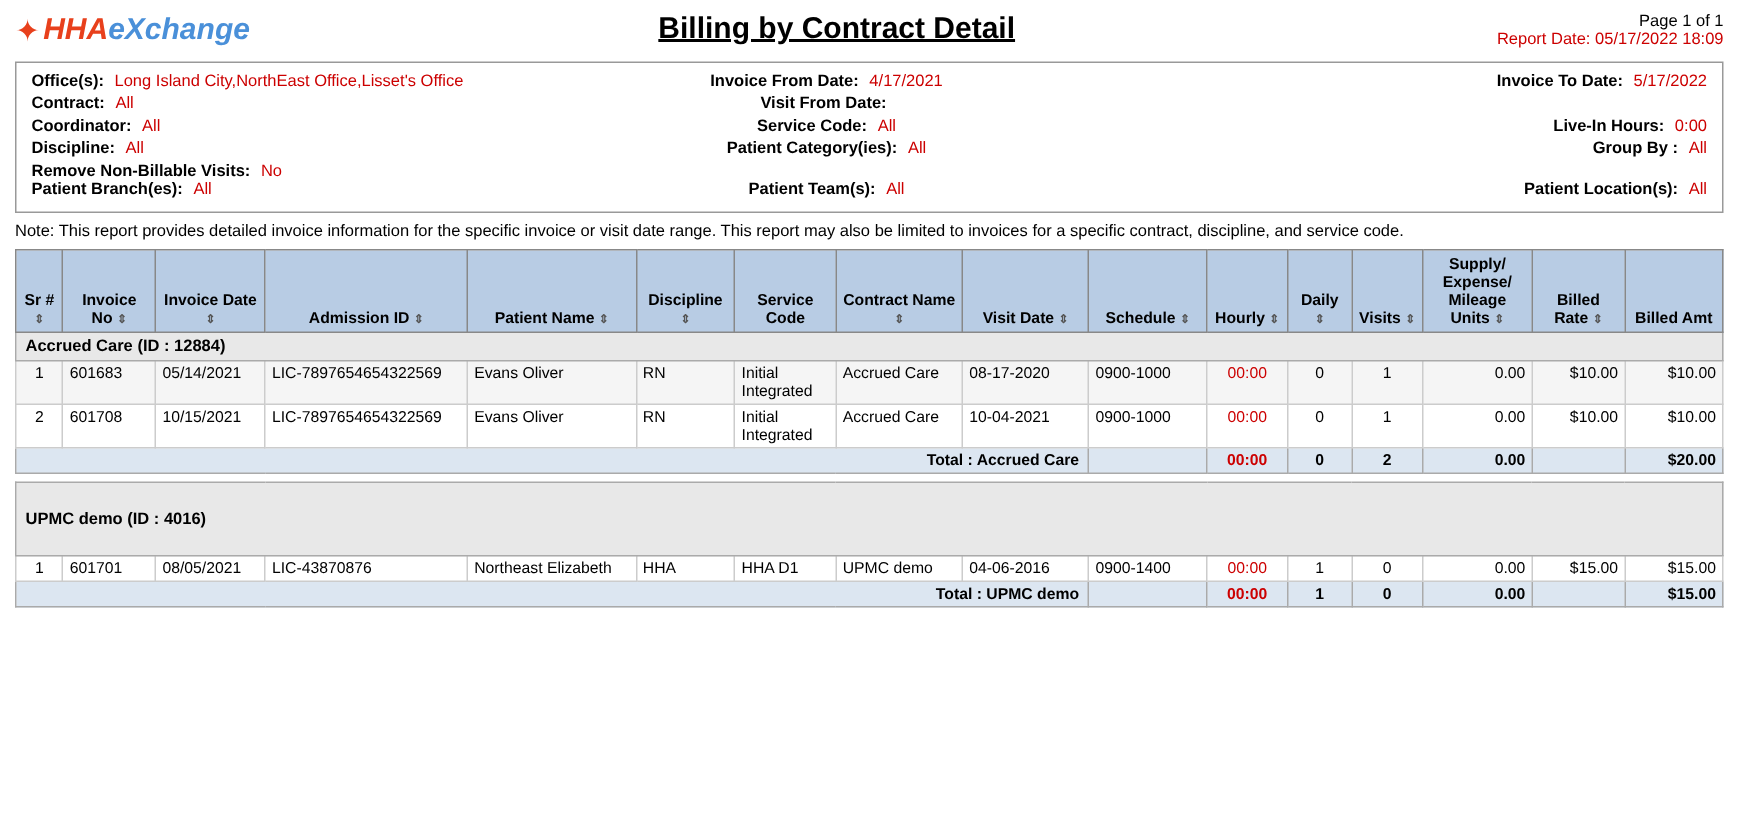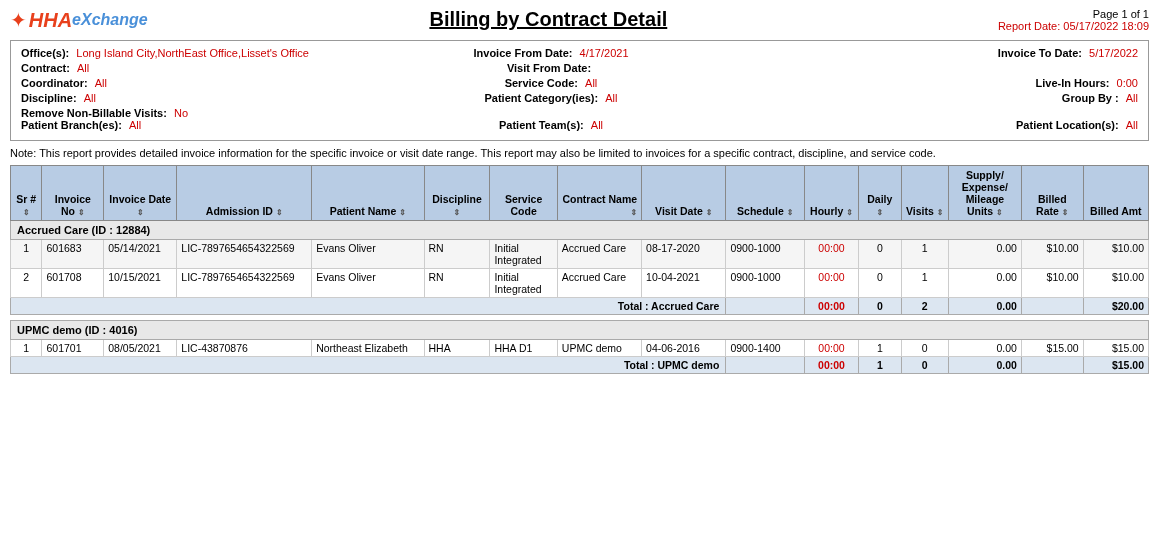--- a/index.html
+++ b/index.html
@@ -27,21 +27,21 @@
     .text-right { text-align: right; }
   </style>
 </head>
 <body>
 
 <div class="header-area">
   <div style="display:flex; justify-content:space-between; align-items:flex-start;">
     <div style="display:flex; align-items:center;">
       <span style="color:#e8401c; font-size:20px; margin-right:2px;">✦</span>
       <span style="color:#e8401c; font-size:20px; font-weight:bold; font-style:italic;">HHA</span>
-      <span style="color:#4a90d9; font-size:16px; font-weight:bold; font-style:italic;">eXchange</span>
+      <span style="color:#4a90d9; font-size:20px; font-weight:bold; font-style:italic;">eXchange</span>
     </div>
     <div style="text-align:center; flex:1;">
       <div style="font-size:20px; font-weight:bold; text-decoration:underline;">Billing by Contract Detail</div>
     </div>
     <div style="text-align:right; min-width:200px;">
       <div style="color:#000;">Page  1  of  1</div>
       <div style="color:#cc0000;">
         <span>Report Date:</span>&nbsp;<span>05/17/2022 18:09</span>
       </div>
     </div>
@@ -134,21 +134,21 @@
 <table>
   <thead>
     <tr>
       <th class="col-header" style="width:28px;">Sr # <span class="sort-icon">⇕</span></th>
       <th class="col-header" style="width:55px;">Invoice No <span class="sort-icon">⇕</span></th>
       <th class="col-header" style="width:65px;">Invoice Date <span class="sort-icon">⇕</span></th>
       <th class="col-header" style="width:120px;">Admission ID <span class="sort-icon">⇕</span></th>
       <th class="col-header" style="width:100px;">Patient Name <span class="sort-icon">⇕</span></th>
       <th class="col-header" style="width:55px;">Discipline <span class="sort-icon">⇕</span></th>
       <th class="col-header" style="width:60px;">Service Code</th>
-      <th class="col-header" style="width:75px;text-align:right;">Contract Name <span class="sort-icon">⇕</span></th>
+      <th class="col-header" style="width:75px;">Contract Name <span class="sort-icon">⇕</span></th>
       <th class="col-header" style="width:75px;">Visit Date <span class="sort-icon">⇕</span></th>
       <th class="col-header" style="width:70px;">Schedule <span class="sort-icon">⇕</span></th>
       <th class="col-header" style="width:48px;">Hourly <span class="sort-icon">⇕</span></th>
       <th class="col-header" style="width:38px;">Daily <span class="sort-icon">⇕</span></th>
       <th class="col-header" style="width:42px;margin-top:36px;">Visits <span class="sort-icon">⇕</span></th>
       <th class="col-header" style="width:65px;">Supply/ Expense/ Mileage Units <span class="sort-icon">⇕</span></th>
       <th class="col-header" style="width:55px;">Billed Rate <span class="sort-icon">⇕</span></th>
       <th class="col-header" style="width:58px;">Billed Amt</th>
     </tr>
   </thead>
@@ -205,21 +205,21 @@
       <td class="text-right" style="background:#dce6f1; border:1px solid #aaa; font-weight:bold;">0.00</td>
       <td style="background:#dce6f1; border:1px solid #aaa;"></td>
       <td class="text-right" style="background:#dce6f1; border:1px solid #aaa; font-weight:bold;">$20.00</td>
     </tr>
 
     <tr>
       <td colspan="16" style="border:none; height:6px; background:#fff;"></td>
     </tr>
 
     <tr>
-      <td colspan="16" style="background:#e8e8e8; font-weight:bold; font-size:11px; border:1px solid #aaa; padding:3px 6px;">UPMC demo (ID : 4016)</td>
+      <td colspan="16" style="background:#e8e8e8; font-weight:bold; font-size:11px; border:1px solid #aaa; padding:18px 6px;">UPMC demo (ID : 4016)</td>
     </tr>
 
     <tr class="data-row">
       <td class="text-center">1</td>
       <td>601701</td>
       <td>08/05/2021</td>
       <td>LIC-43870876</td>
       <td>Northeast Elizabeth</td>
       <td>HHA</td>
       <td>HHA D1</td>

